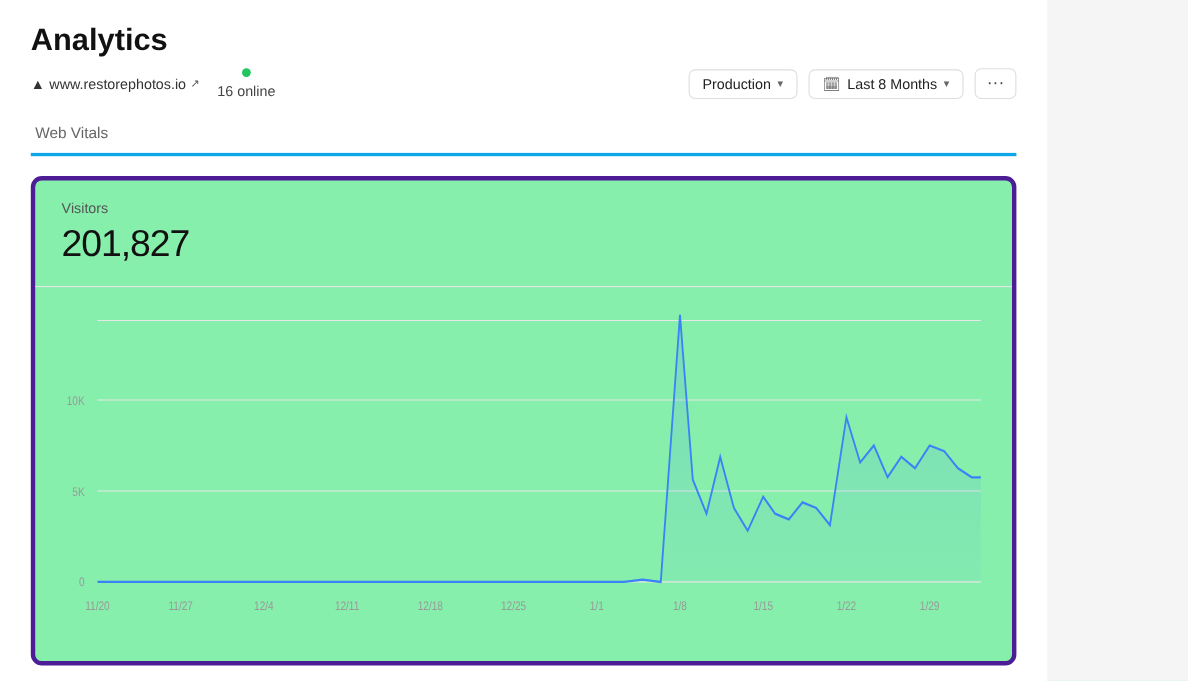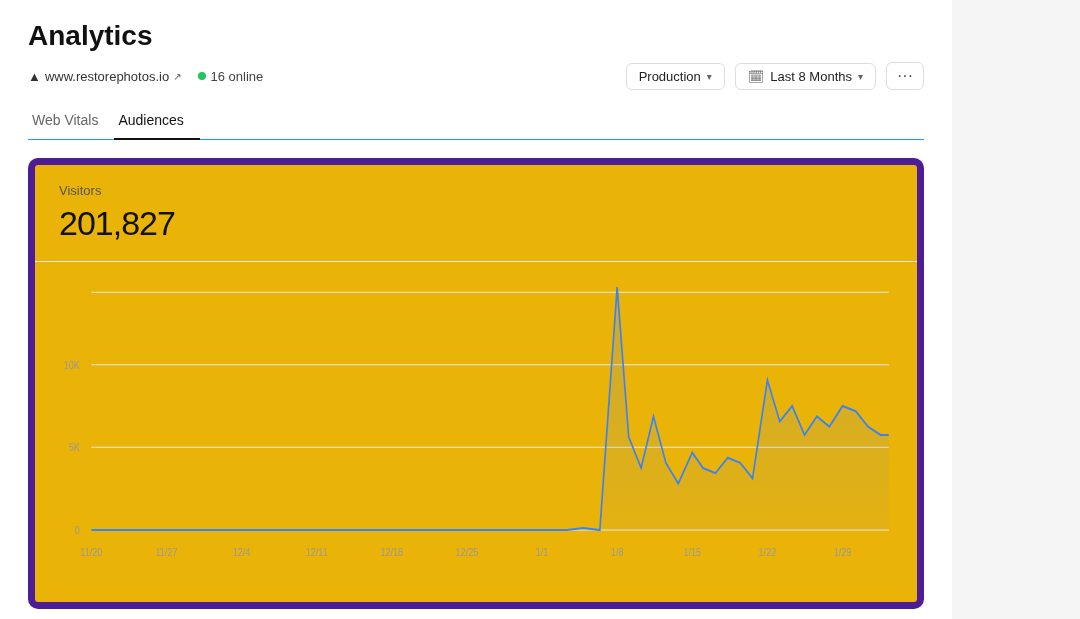--- a/index.html
+++ b/index.html
@@ -40,20 +40,21 @@
     .site-link-icon {
       font-size: 10px;
       color: #555;
     }
     .online-badge {
       display: flex;
       align-items: center;
       gap: 5px;
       font-size: 13px;
       color: #444;
+      flex-direction: column;
     }
     .online-dot {
       width: 8px;
       height: 8px;
       border-radius: 50%;
       background: #22c55e;
       display: inline-block;
     }
     .controls {
       display: flex;
@@ -87,41 +88,41 @@
       padding: 5px 10px;
       background: #fff;
       font-size: 16px;
       cursor: pointer;
       color: #444;
       line-height: 1;
     }
     .tabs {
       display: flex;
       gap: 0;
-      border-bottom: 1px solid #0ea5e9;
+      border-bottom: 3px solid #0ea5e9;
       margin-bottom: 18px;
     }
     .tab {
       padding: 8px 16px 10px 4px;
       font-size: 14px;
       color: #666;
       cursor: pointer;
       border-bottom: 2px solid transparent;
       margin-bottom: -1px;
     }
     .tab.active {
       color: #111;
       border-bottom: 2px solid #111;
       font-weight: 500;
     }
     .card {
-      border: 7px solid #4c1d95;
+      border: 4px solid #4c1d95;
       border-radius: 10px;
       overflow: hidden;
-      background: #eab308;
+      background: #86efac;
       margin-bottom: 20px;
     }
     .metrics-row {
       display: flex;
       border-bottom: 1px solid #e5e5e5;
     }
     .metric-cell {
       padding: 18px 24px 18px 24px;
       border-right: 1px solid #e5e5e5;
       min-width: 200px;
@@ -191,21 +192,20 @@
         <span class="chevron">▾</span>
       </button>
       <button class="more-btn">
         <span>···</span>
       </button>
     </div>
   </div>
 
   <div class="tabs">
     <div class="tab">Web Vitals</div>
-    <div class="tab active">Audiences</div>
   </div>
 
   <div class="card">
     <div class="metrics-row">
       <div class="metric-cell">
         <div class="metric-label">Visitors</div>
         <div class="metric-value">201,827</div>
       </div>
     </div>
 

